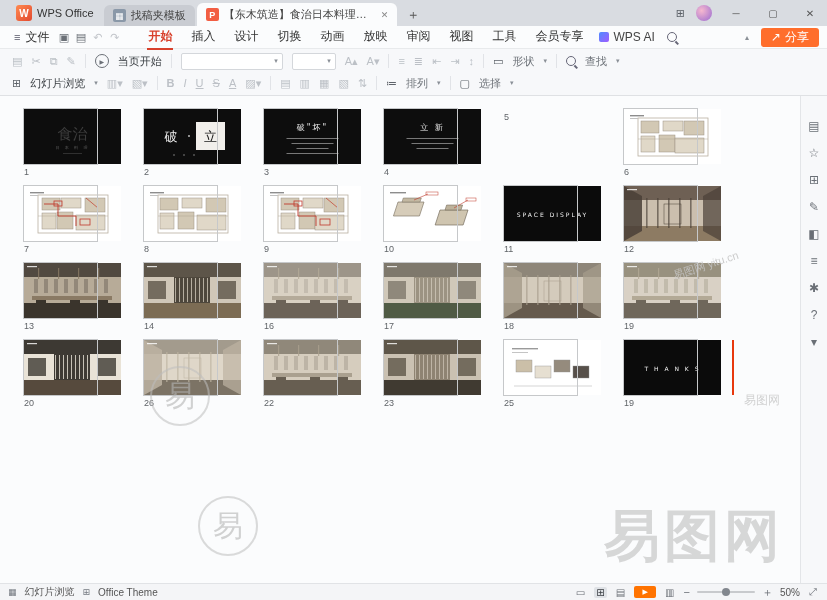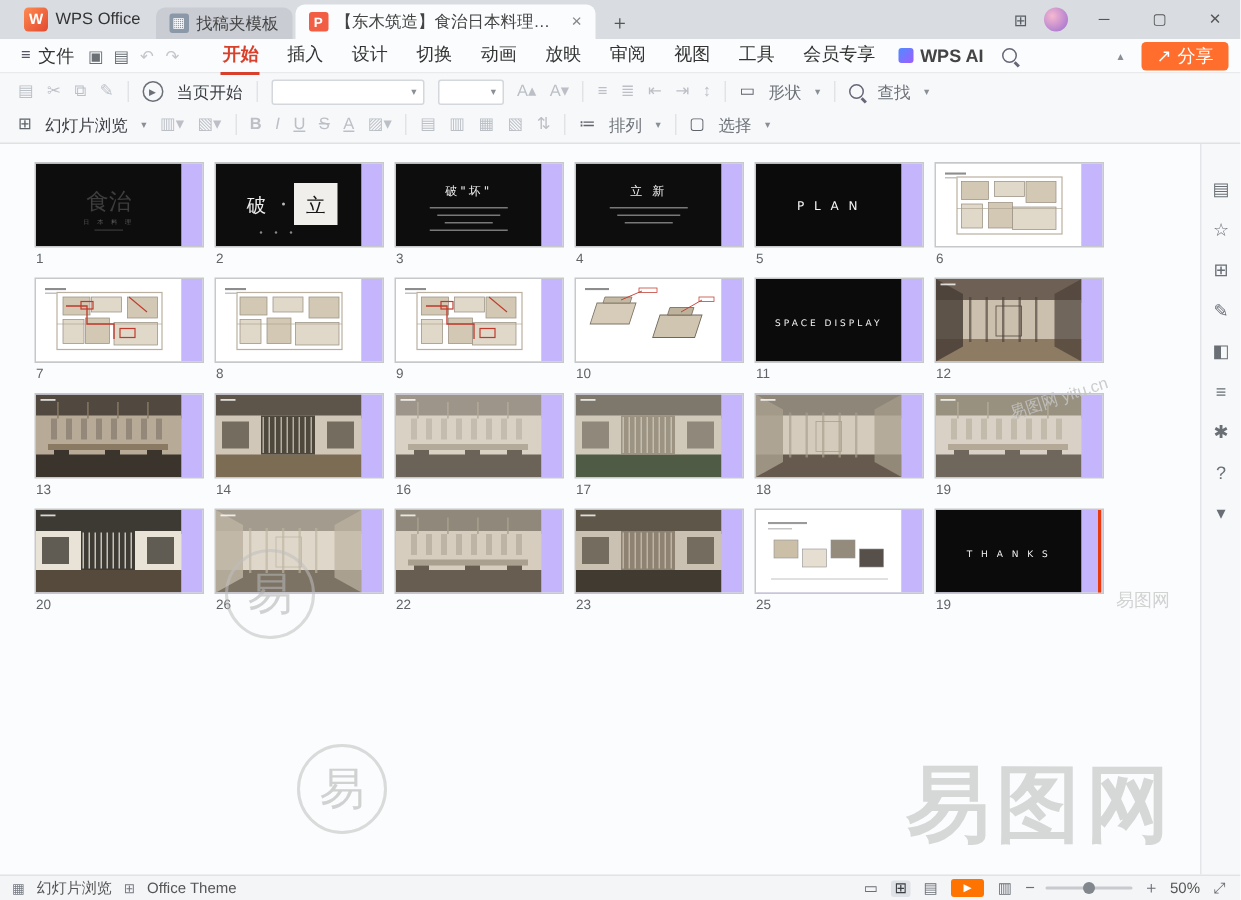--- a/index.html
+++ b/index.html
@@ -33,21 +33,21 @@
   
   .menubar{height:22px;background:#fbfcfd;display:flex;align-items:center;border-bottom:1px solid #e8eaec;padding:0 8px;flex:none;}
   .file-btn{display:flex;gap:5px;align-items:center;color:#333;padding:0 6px;font-size:12px;}
   .hamb{color:#556;font-size:11px;}
   .qicon{color:#6b7077;font-size:11px;width:17px;text-align:center;}
   .qicon.dis{color:#c3c6cb;}
   #menu-tabs{display:flex;gap:17px;margin-left:24px;font-size:12px;color:#333;height:22px;}
   .mi{position:relative;padding:2px 1px;cursor:default;}
   .mi.active{color:#d8402c;font-weight:bold;}
   .mi.active::after{content:"";position:absolute;left:0;right:0;bottom:-2px;height:2px;background:#d8402c;}
-  .wpsai{display:flex;align-items:center;gap:4px;margin-left:15px;font-size:12px;color:#444;font-weight:bold;}
+  .wpsai{display:flex;align-items:center;gap:4px;margin-left:15px;font-size:12px;color:#444;}
   .ai-ico{width:10px;height:10px;border-radius:2px;background:linear-gradient(135deg,#4f8cff,#a05cff);}
   .lens{width:8px;height:8px;border:1.5px solid #667;border-radius:50%;position:relative;display:inline-block;}
   .lens::after{content:"";position:absolute;width:4px;height:1.5px;background:#667;transform:rotate(45deg);right:-3px;bottom:-2px;}
   .menubar .lens{margin-left:12px;}
   .mb-right{margin-left:auto;display:flex;align-items:center;gap:12px;}
   .collapse-ic{color:#8a8f96;font-size:8px;}
   .share-btn{display:flex;align-items:center;gap:4px;background:#ff6e2c;color:#fff;border:none;border-radius:3px;
     height:19px;padding:0 10px;font-size:12px;font-family:inherit;}
   
   .ribbon{height:46px;background:#f7f8fa;border-bottom:1px solid #dfe1e4;display:flex;flex-direction:column;justify-content:center;gap:4px;flex:none;}
@@ -62,21 +62,21 @@
     justify-content:space-between;padding:0 4px;color:#b9bdc4;font-size:9px;}
   .combo.font{width:92px;} .combo.size{width:34px;}
   .playci{width:12px;height:12px;border:1px solid #6b7077;border-radius:50%;display:inline-flex;align-items:center;
     justify-content:center;font-size:6px;color:#6b7077;flex:none;}
   .bold{font-weight:bold;} .ital{font-style:italic;} .und{text-decoration:underline;} .strik{text-decoration:line-through;}
   
   .main{flex:1;display:flex;min-height:0;background:#fbfcfd;}
   .canvas{flex:1;position:relative;overflow:hidden;}
   #slide-grid{position:absolute;left:24px;top:13px;display:grid;grid-template-columns:repeat(6,97px);column-gap:23px;row-gap:9px;}
   .cell{position:relative;width:97px;}
-  .thumb{width:111px;height:55px;outline:1px solid #c6c8ca;background:#c4b5fd;cursor:pointer;text-decoration:underline;}
+  .thumb{width:73px;height:55px;outline:1px solid #c6c8ca;background:#22c55e;cursor:pointer;text-decoration:underline;}
   .thumb svg{display:block;}
   .num{font-size:9px;color:#606468;margin-top:3px;line-height:10px;}
   .insert-cursor{position:absolute;right:-13px;top:0;width:2px;height:55px;background:#e8380d;}
   
   .wm{position:absolute;pointer-events:none;color:#c4c4c4;z-index:5;}
   .wm-rot{top:162px;left:672px;transform:rotate(-18deg);font-size:11px;opacity:.85;}
   .wm-small{top:296px;left:744px;font-size:12px;opacity:.75;}
   .wm-circle{width:56px;height:56px;border:2px solid rgba(190,190,190,.55);border-radius:50%;
     display:flex;align-items:center;justify-content:center;font-size:30px;color:rgba(180,180,180,.6);}
   .wm-c1{top:270px;left:150px;} .wm-c2{top:400px;left:198px;}
@@ -275,26 +275,20 @@
               <rect width="97" height="55" fill="#0d0d0d"></rect>
               <text x="48.5" y="21" font-size="8" fill="#f0f0f0" letter-spacing="2" text-anchor="middle" font-family="DejaVu Sans, sans-serif">立 新</text>
               <rect x="22.5" y="29" width="52" height="1" fill="#8c8c8c" opacity="0.85"></rect>
               <rect x="27.5" y="34" width="42" height="1" fill="#8c8c8c" opacity="0.85"></rect>
               <rect x="32.5" y="39" width="32" height="1" fill="#8c8c8c" opacity="0.85"></rect>
             </svg>
           </div>
           <div class="num">4</div>
         </div>
         <div class="cell">
-          <div class="thumb">
-            <svg width="97" height="55" viewBox="0 0 97 55" xmlns="http://www.w3.org/2000/svg">
-              <rect width="97" height="55" fill="#0b0b0b"></rect>
-              <text x="48.5" y="31" font-size="8" fill="#f5f5f5" letter-spacing="2" text-anchor="middle" font-family="DejaVu Sans, sans-serif">P L A N</text>
-            </svg>
-          </div>
           <div class="num">5</div>
         </div>
         <div class="cell">
           <div class="thumb">
             <svg width="97" height="55" viewBox="0 0 97 55" xmlns="http://www.w3.org/2000/svg">
               <rect width="97" height="55" fill="#ffffff"></rect>
               <rect x="14" y="9" width="70" height="38" fill="none" stroke="#b9b0a0" stroke-width="0.8"></rect>
               <rect x="17" y="12" width="18" height="12" fill="#d2c8b4" stroke="#9a9182" stroke-width="0.5"></rect>
               <rect x="39" y="12" width="20" height="10" fill="#e0d8c8" stroke="#9a9182" stroke-width="0.5"></rect>
               <rect x="60" y="12" width="20" height="14" fill="#d2c8b4" stroke="#9a9182" stroke-width="0.5"></rect>

